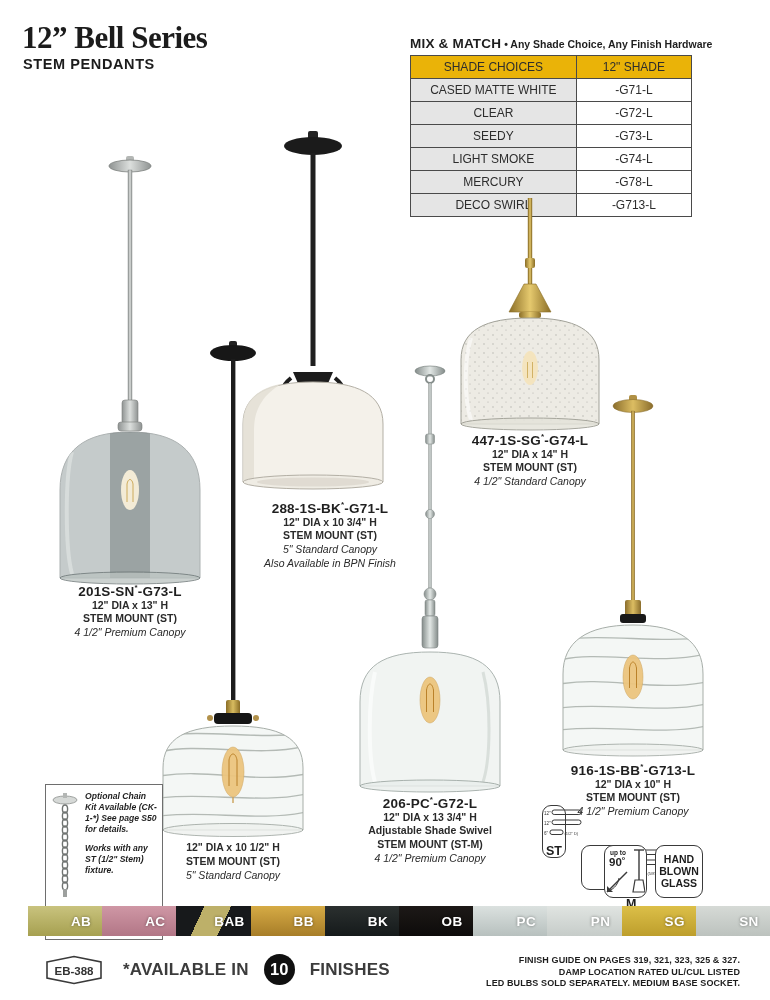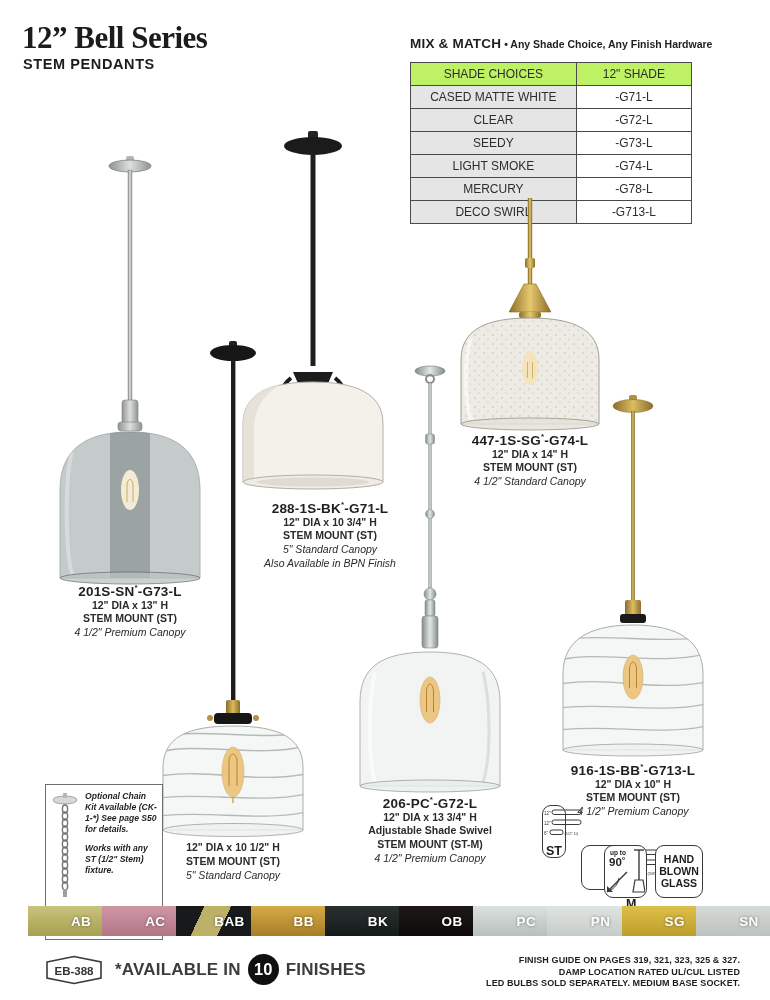--- a/index.html
+++ b/index.html
@@ -8,28 +8,28 @@
 
   
   .page-title{position:absolute;left:22px;top:22px;
     font-family:"Liberation Serif",serif;font-weight:bold;font-size:31px;
     letter-spacing:-0.5px;color:#1c1c1c;line-height:1;}
   .page-subtitle{position:absolute;left:23px;top:56px;font-size:14.5px;
     font-weight:bold;letter-spacing:0.6px;color:#1c1c1c;}
 
   
   .mm-wrap{position:absolute;left:410px;top:36px;width:282px;}
-  .mm-headline{font-size:10.5px;font-weight:bold;color:#1e1e1e;margin-bottom:11px;white-space:nowrap;}
+  .mm-headline{font-size:10.5px;font-weight:bold;color:#1e1e1e;margin-bottom:4px;white-space:nowrap;}
   .mm-headline .mm-big{font-size:13.5px;letter-spacing:0.2px;}
   table.mm{border-collapse:collapse;width:282px;}
   table.mm td{border:1.2px solid #4a4a4a;text-align:center;font-size:12px;
     padding:2px 3px;color:#2d2d2d;font-weight:500;height:18px;}
   table.mm .gray{background:#e5e5e5;}
   table.mm .c1{width:59%;} table.mm .c2{width:41%;background:#fff;}
-  table.mm tr.hdr td{background:#bef264;}
+  table.mm tr.hdr td{background:#eab308;}
 
   
   .lamp{position:absolute;}
 
   
   .caption{position:absolute;text-align:center;color:#242424;width:200px;}
   .cap-model{font-size:13.5px;font-weight:800;letter-spacing:0.2px;color:#1f1f1f;}
   .cap-model sup{font-size:8px;}
   .cap-line{font-size:10.5px;font-weight:600;line-height:1.32;color:#2a2a2a;}
   .cap-italic{font-style:italic;font-weight:500;}
@@ -49,21 +49,21 @@
   .swivel-upto{position:absolute;left:5px;top:4px;font-size:6.5px;font-weight:700;line-height:1;}
   .swivel-angle{position:absolute;left:4px;top:11px;font-size:11.5px;font-weight:800;line-height:1;}
 
   
   .finish-bar{position:absolute;left:28px;top:906px;width:742px;height:30px;display:flex;}
   .swatch{flex:1;display:flex;align-items:center;justify-content:center;
     color:#fff;font-weight:800;font-size:13.5px;letter-spacing:0.4px;
     text-shadow:0 0 3px rgba(0,0,0,0.45);padding-left:32px;}
 
   
-  .footer-left{position:absolute;left:40px;top:954px;display:flex;align-items:center;gap:7px;}
+  .footer-left{position:absolute;left:40px;top:954px;display:flex;align-items:center;gap:15px;}
   .avail-text{font-size:17px;font-weight:800;color:#3c3c3c;letter-spacing:0.2px;}
   .count-circle{width:31px;height:31px;border-radius:50%;background:#101010;color:#fff;
     font-weight:800;font-size:16.5px;display:flex;align-items:center;justify-content:center;}
   .footer-notes{position:absolute;right:30px;top:955px;text-align:right;
     font-size:9px;font-weight:700;line-height:1.3;color:#1d1d1d;letter-spacing:0.1px;}
 </style>
 </head>
 <body>
 
 <div class="page-title">12” Bell Series</div>

